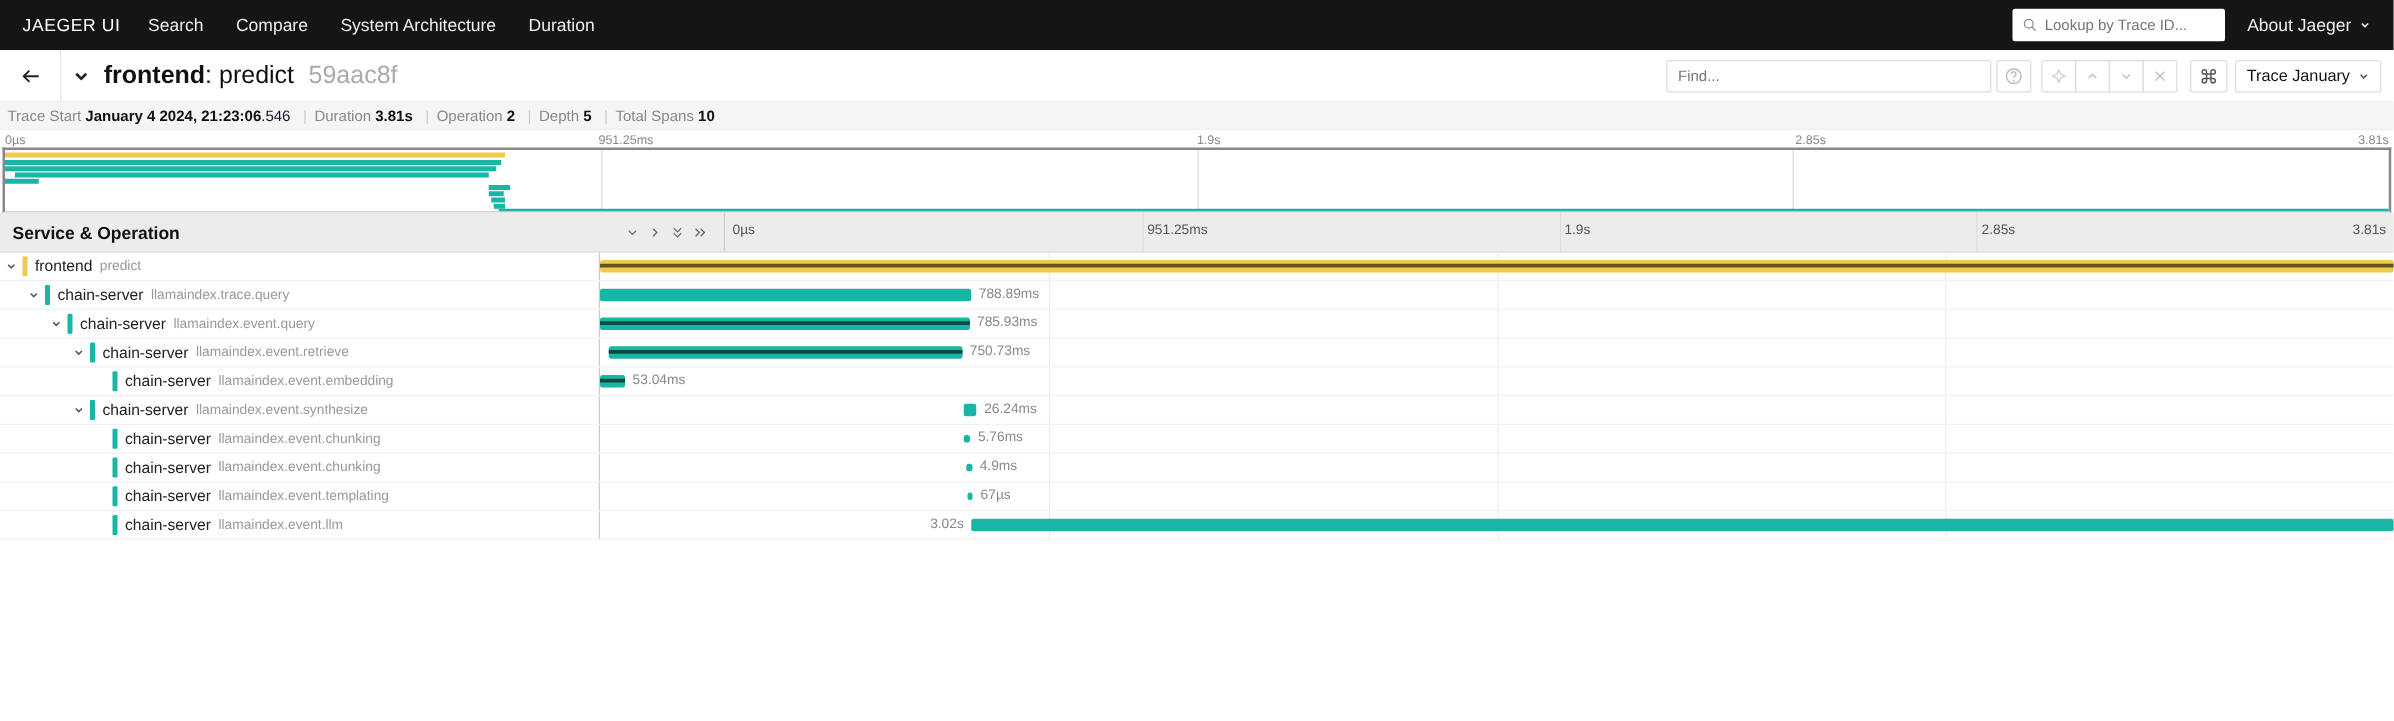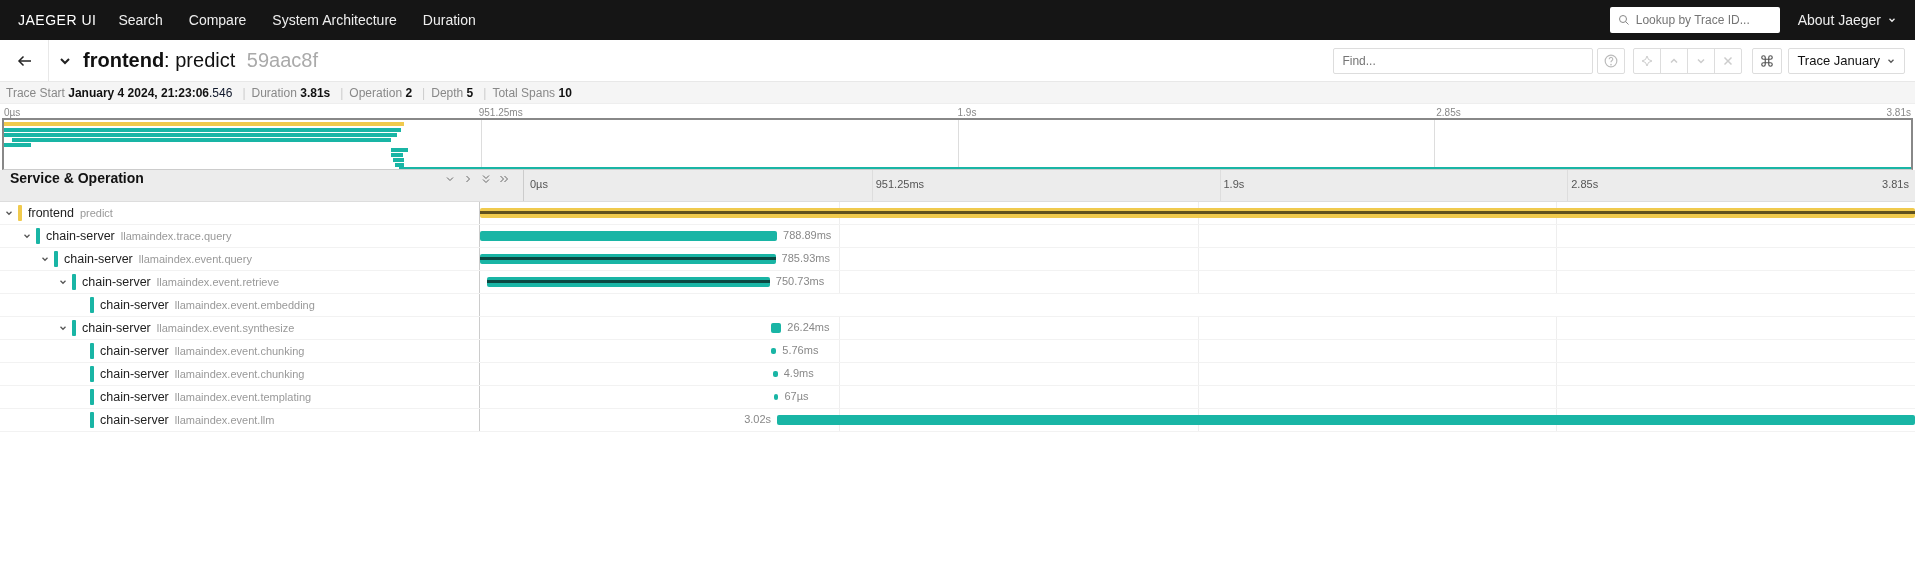--- a/index.html
+++ b/index.html
@@ -43,21 +43,21 @@
 
 
 .minimap-ticks { display:flex; font-size: 10px; color:#888; padding: 0 4px; height: 14px; align-items:flex-end; position:relative;}
 .minimap-ticks span { position:absolute; }
 .minimap { height: 52px; border: 2px solid #888; border-bottom: 1px solid #ccc; margin: 0 2px; position: relative; overflow:hidden; background:#fff;}
 .minimap .vline { position:absolute; top:0; bottom:0; width:1px; background:#ddd; }
 .minimap .row { position:absolute; height:4px; }
 
 
 .col-header { display:flex; height: 32px; background:#ececec; border-bottom:1px solid #ddd; align-items:center; }
-.col-header .left { width: 524px; display:flex; align-items:flex-start; padding: 0 10px; border-right: 1px solid #ccc; height:100%;}
+.col-header .left { width: 580px; display:flex; align-items:center; padding: 0 10px; border-right: 1px solid #ccc; height:100%;}
 .col-header .left .title { font-weight:600; flex:1;}
 .col-header .left .ctrl { width:18px; height:18px; display:flex;align-items:center;justify-content:center; cursor:pointer; color:#666;}
 .col-header .right { flex:1; position:relative; height:100%;}
 .col-header .right .tick { position:absolute; font-size:11px; color:#555; top: 8px; }
 .col-header .right .vline { position:absolute; top:0; bottom:0; width:1px; background:#ddd;}
 
 
 .span-rows { }
 .span-row { display:flex; height: 23px; border-bottom: 1px solid #f2f2f2; }
 .span-row .left { width: 480px; display:flex; align-items:center; border-right:1px solid #ccc; position:relative; padding-left: 4px;}
@@ -322,20 +322,29 @@
       <div class="left" style="padding-left: 76px;">
         <div class="caret empty">
           <svg width="10" height="10" viewBox="0 0 24 24" fill="none" stroke="#555" stroke-width="3">
             <polyline points="6 9 12 15 18 9"></polyline>
           </svg>
         </div>
         <div class="colorbar" style="background: rgb(25, 181, 165);"></div>
         <span class="svc">chain-server</span>
         <span class="op">llamaindex.event.embedding</span>
       </div>
+      <div class="right">
+        <div class="vline" style="left: 25%;"></div>
+        <div class="vline" style="left: 50%;"></div>
+        <div class="vline" style="left: 75%;"></div>
+        <div class="bar" style="left: 0%; width: 1.4%; background: rgb(25, 181, 165);">
+          <div class="inner-dark"></div>
+        </div>
+        <div class="dur" style="left: calc(1.4% + 6px);">53.04ms</div>
+      </div>
     </div>
     <div class="span-row">
       <div class="left" style="padding-left: 58px;">
         <div class="caret">
           <svg width="10" height="10" viewBox="0 0 24 24" fill="none" stroke="#555" stroke-width="3">
             <polyline points="6 9 12 15 18 9"></polyline>
           </svg>
         </div>
         <div class="colorbar" style="background: rgb(25, 181, 165);"></div>
         <span class="svc">chain-server</span>

